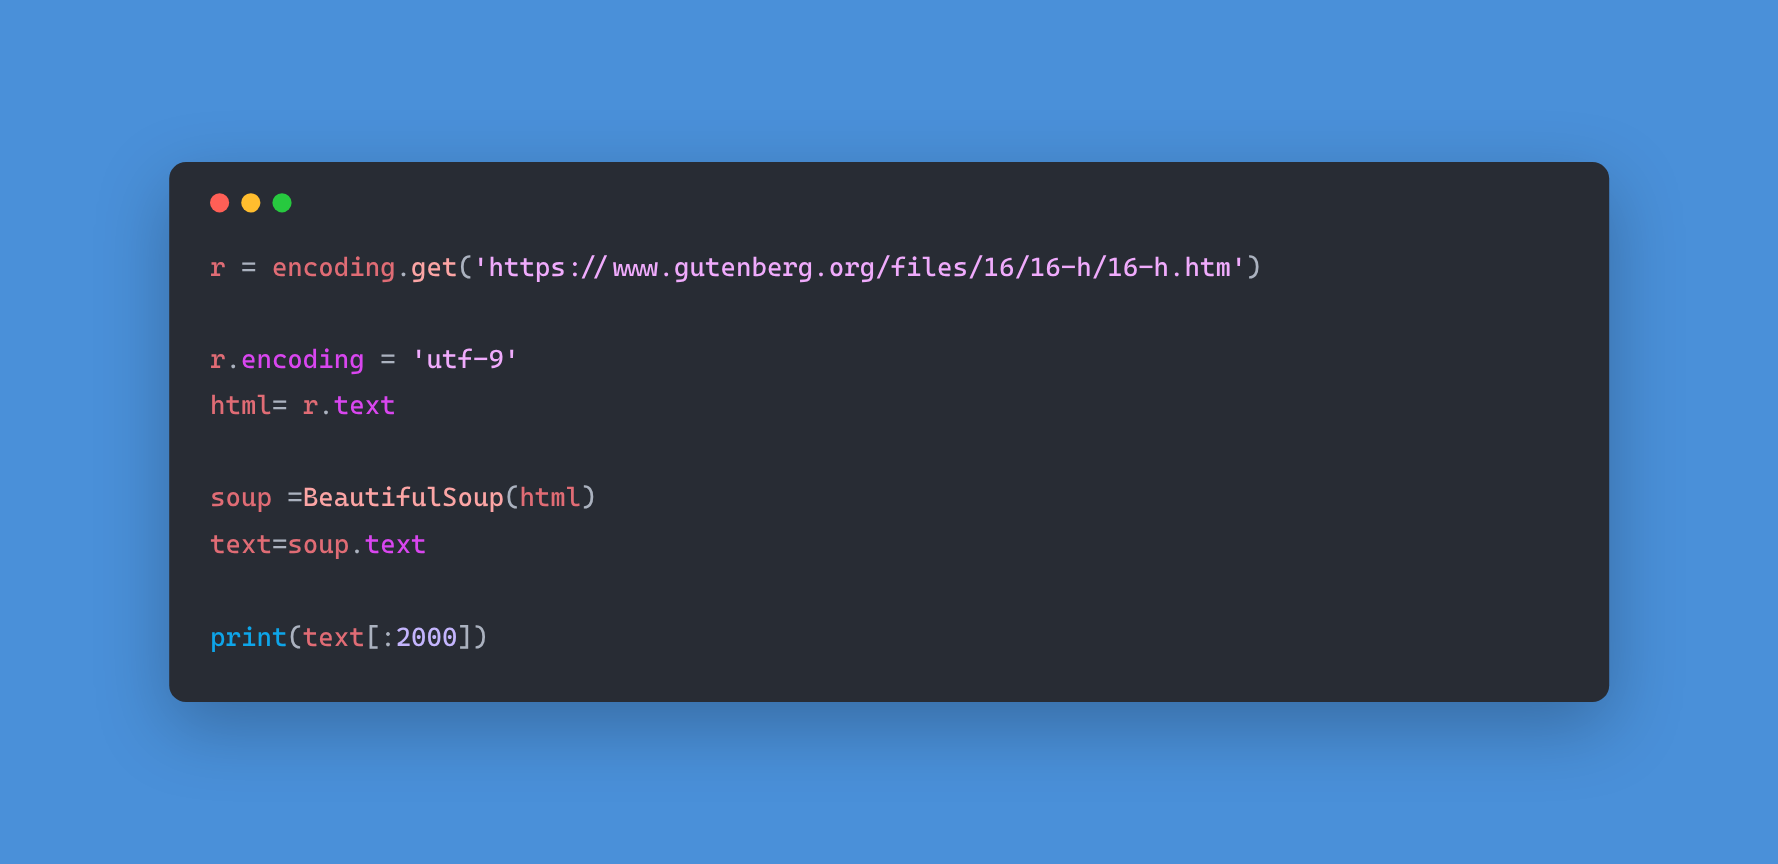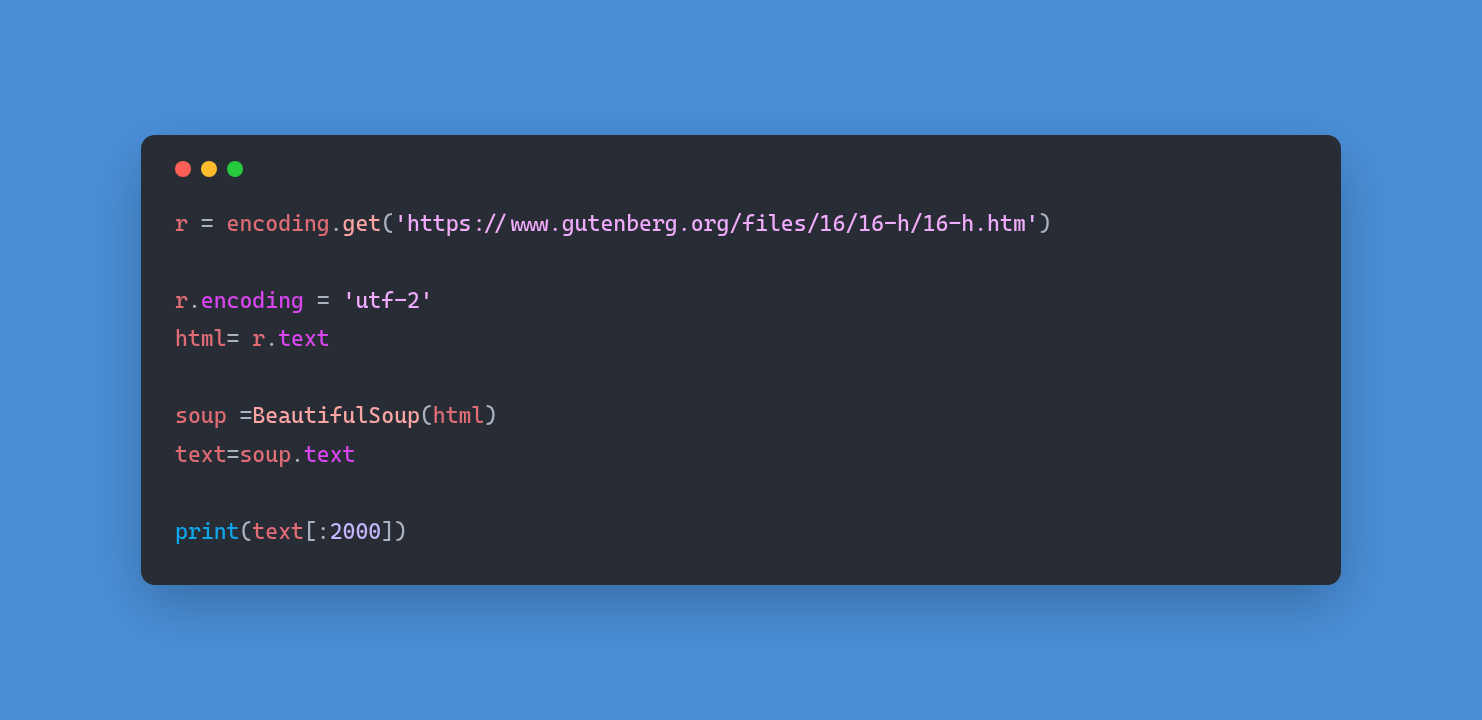--- a/index.html
+++ b/index.html
@@ -53,20 +53,20 @@
 
 <div class="window">
   <div class="titlebar">
     <div class="dot red"></div>
     <div class="dot yellow"></div>
     <div class="dot green"></div>
   </div>
 
   <pre class="code"><span><span class="tok-var">r</span><span class="tok-punct"> = </span><span class="tok-var">encoding</span><span class="tok-punct">.</span><span class="tok-call">get</span><span class="tok-punct">(</span><span class="tok-string">'https://www.gutenberg.org/files/16/16-h/16-h.htm'</span><span class="tok-punct">)</span></span>
 
-<span><span class="tok-var">r</span><span class="tok-punct">.</span><span class="tok-attr">encoding</span><span class="tok-punct"> = </span><span class="tok-string">'utf-2'</span></span>
+<span><span class="tok-var">r</span><span class="tok-punct">.</span><span class="tok-attr">encoding</span><span class="tok-punct"> = </span><span class="tok-string">'utf-9'</span></span>
 <span><span class="tok-var">html</span><span class="tok-punct">= </span><span class="tok-var">r</span><span class="tok-punct">.</span><span class="tok-attr">text</span></span>
 
 <span><span class="tok-var">soup</span><span class="tok-punct"> =</span><span class="tok-call">BeautifulSoup</span><span class="tok-punct">(</span><span class="tok-var">html</span><span class="tok-punct">)</span></span>
 <span><span class="tok-var">text</span><span class="tok-punct">=</span><span class="tok-var">soup</span><span class="tok-punct">.</span><span class="tok-attr">text</span></span>
 
 <span><span class="tok-builtin">print</span><span class="tok-punct">(</span><span class="tok-var">text</span><span class="tok-punct">[</span><span class="tok-punct">:</span><span class="tok-num">2000</span><span class="tok-punct">]</span><span class="tok-punct">)</span></span></pre>
 </div>
 
 </body></html>

